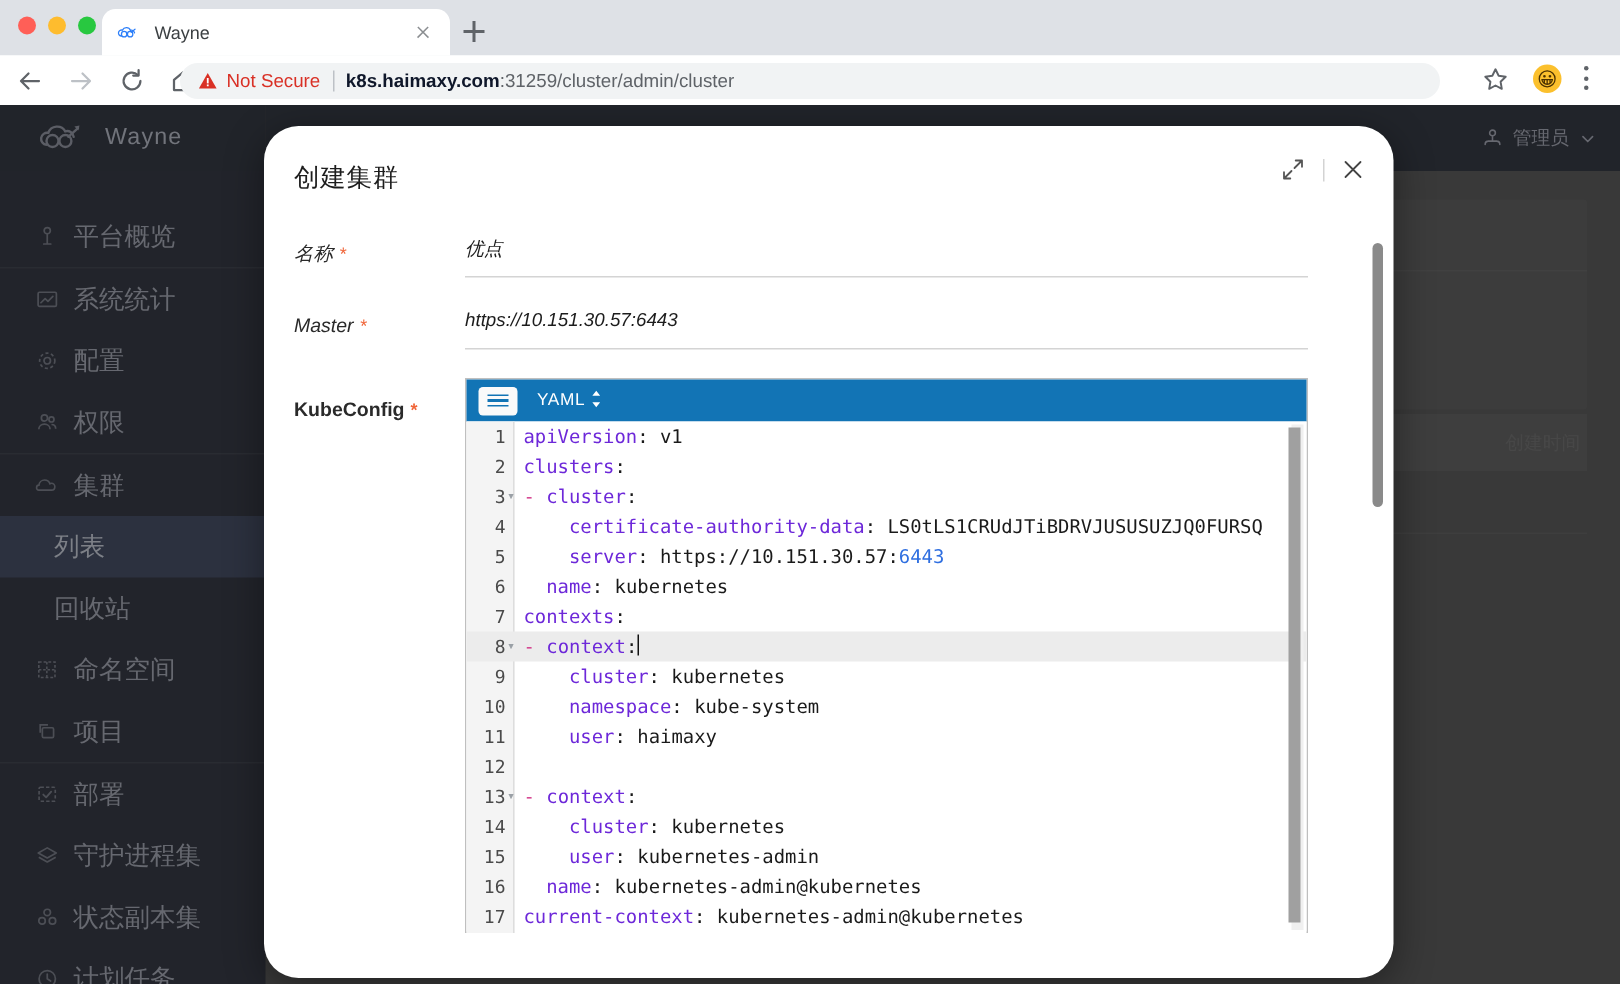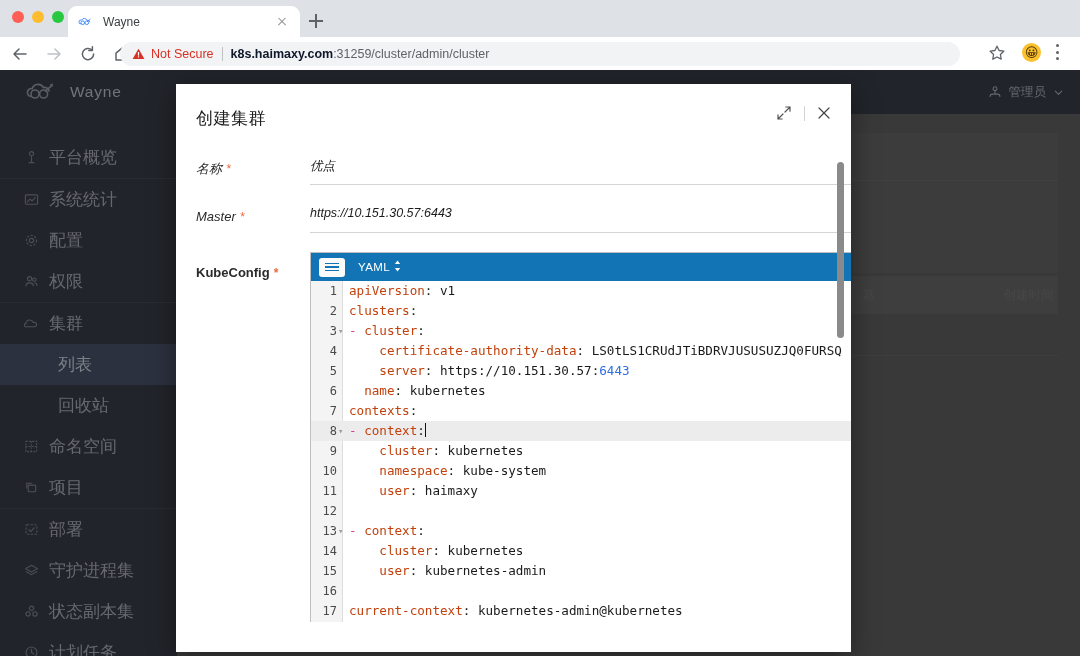--- a/index.html
+++ b/index.html
@@ -91,21 +91,21 @@
   }
   .brand-logo { width: 34px; height: 20px; margin-right: 10px; }
   .brand-name { color: #9da1ab; font-size: 15.5px; letter-spacing: .8px; }
   .side-sep { height: 1px; background: #3a3d46; margin: 0; }
   .side-gap { height: 23px; }
   .nav-item {
     height: 41px; display: flex; align-items: center; padding-left: 23px;
     color: #8e919b; font-size: 17px; cursor: pointer;
   }
   .nav-item .ni-ico { width: 17px; height: 15px; margin-right: 9px; flex: 0 0 auto; opacity: .62; }
-  .nav-item.sub { padding-left: 58px; }
+  .nav-item.sub { padding-left: 36px; }
   .nav-item.active { background: #3d4558; color: #aeb2bc; }
 
   .content {
     position: absolute; left: 177px; top: 0; width: 903px; height: 586px;
   }
   .topbar {
     height: 44px; background: #2f323b; display: flex; align-items: center;
     justify-content: flex-end; padding-right: 16px;
   }
   .admin { color: #8e919b; font-size: 12.5px; display: flex; align-items: center; gap: 7px; }
@@ -123,23 +123,24 @@
   .tbl-head .c-a { margin-left: 660px; }
   .tbl-head .c-b { margin-left: 128px; }
   .tbl-row {
     position: absolute; left: 26px; top: 244px; right: 22px; height: 42px;
     background: #4f4f4f; border-bottom: 1px solid #575757;
   }
 
   
   .scrim { position: absolute; left: 0; top: 0; width: 1080px; height: 586px; background: rgba(0,0,0,.28); }
   .modal {
-    position: absolute; left: 176px; top: 14px; width: 675px; height: 568px;
+    position: absolute; left: 176px; top: 14px; width: 753px; height: 568px;
     background: #ffffff; box-shadow: 0 6px 26px rgba(0,0,0,.4);
     overflow: hidden;
+    border-radius: 23px;
   }
   .modal-hd { position: relative; height: 64px; }
   .modal-title {
     position: absolute; left: 20px; top: 23px; font-size: 17px; color: #1d1d1d;
     letter-spacing: .5px;
   }
   .hd-actions { position: absolute; right: 18px; top: 21px; display: flex; align-items: center; gap: 11px; }
   .hd-sep { width: 1px; height: 15px; background: #d3d3d3; }
   .icon-btn { width: 17px; height: 17px; cursor: pointer; }
 
@@ -182,21 +183,21 @@
     background: #f4f4f4; border-right: 1px solid #dddddd;
   }
   .code-line { position: relative; height: 20px; white-space: pre; }
   .code-line.active { background: #ececec; }
   .ln {
     position: absolute; left: 0; width: 26px; text-align: right;
     color: #4a4a4a; font-size: 12px; line-height: 20px;
   }
   .fold { position: absolute; left: 27px; top: 5px; color: #9aa0a6; font-size: 9px; line-height: 10px; }
   .ltxt { position: absolute; left: 38px; line-height: 20px; }
-  .k  { color: #c2410c; }
+  .k  { color: #6d28d9; }
   .dash { color: #d43f8d; }
   .v  { color: #1a1a1a; }
   .num { color: #2f6fe0; }
   .cursor {
     display: inline-block; width: 1px; height: 14px; background: #111;
     vertical-align: -2px; margin-left: 0;
   }
   .ed-vscroll {
     position: absolute; right: 2px; top: 2px; width: 8px; height: 337px;
     background: #f0f0f0;
@@ -485,21 +486,21 @@
                   <div class="code-line"><span class="ln">6</span><span class="ltxt"><span class="k">  name</span><span class="v">: </span><span class="v">kubernetes</span></span></div>
                   <div class="code-line"><span class="ln">7</span><span class="ltxt"><span class="k">contexts</span><span class="v">:</span></span></div>
                   <div class="code-line active"><span class="ln">8</span><span class="fold">▾</span><span class="ltxt"><span class="dash">- </span><span class="k">context</span><span class="v">:</span><span class="cursor"></span></span></div>
                   <div class="code-line"><span class="ln">9</span><span class="ltxt"><span class="k">    cluster</span><span class="v">: </span><span class="v">kubernetes</span></span></div>
                   <div class="code-line"><span class="ln">10</span><span class="ltxt"><span class="k">    namespace</span><span class="v">: </span><span class="v">kube-system</span></span></div>
                   <div class="code-line"><span class="ln">11</span><span class="ltxt"><span class="k">    user</span><span class="v">: </span><span class="v">haimaxy</span></span></div>
                   <div class="code-line"><span class="ln">12</span></div>
                   <div class="code-line"><span class="ln">13</span><span class="fold">▾</span><span class="ltxt"><span class="dash">- </span><span class="k">context</span><span class="v">:</span></span></div>
                   <div class="code-line"><span class="ln">14</span><span class="ltxt"><span class="k">    cluster</span><span class="v">: </span><span class="v">kubernetes</span></span></div>
                   <div class="code-line"><span class="ln">15</span><span class="ltxt"><span class="k">    user</span><span class="v">: </span><span class="v">kubernetes-admin</span></span></div>
-                  <div class="code-line"><span class="ln">16</span></div>
+                  <div class="code-line"><span class="ln">16</span><span class="ltxt"><span class="k">  name</span><span class="v">: </span><span class="v">kubernetes-admin@kubernetes</span></span></div>
                   <div class="code-line"><span class="ln">17</span><span class="ltxt"><span class="k">current-context</span><span class="v">: </span><span class="v">kubernetes-admin@kubernetes</span></span></div>
                   <div class="code-line"><span class="ln">18</span><span class="ltxt"></span></div>
                 </div>
               <div class="ed-vscroll">
                 <div class="ed-vthumb"></div>
               </div>
             </div>
           </div>
         </div>
 

